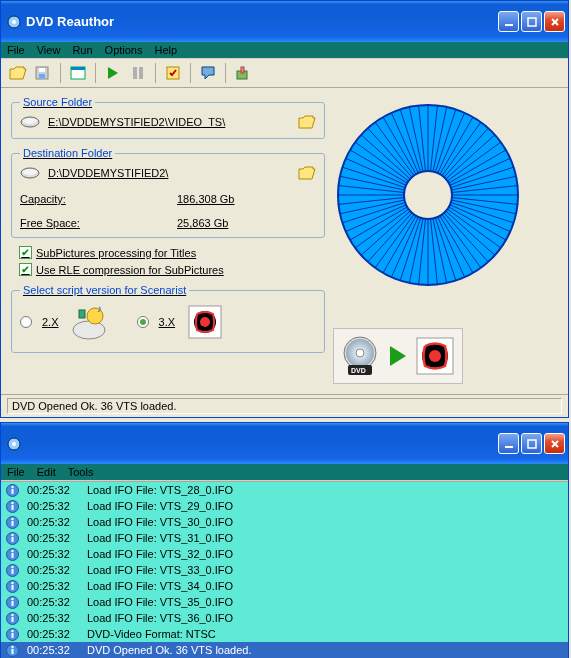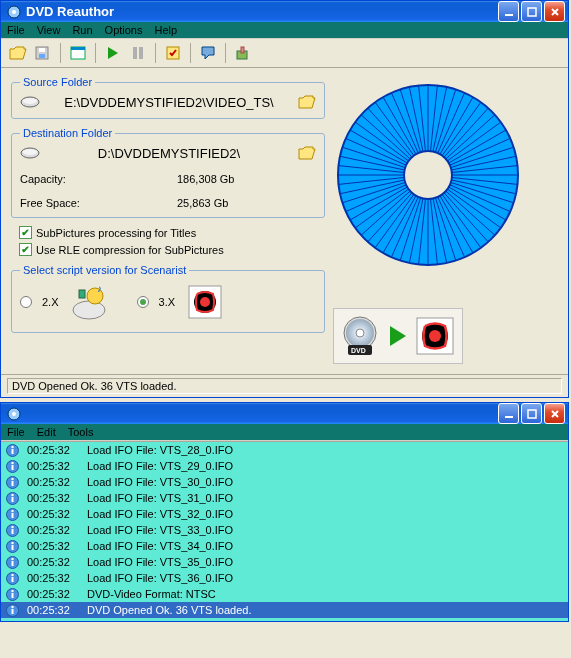--- a/index.html
+++ b/index.html
@@ -1,39 +1,39 @@
 <!DOCTYPE html>
 <html><head>
 <meta charset="utf-8">
 <style>
   * { box-sizing: border-box; }
   body { margin:0; padding:0; font-family: Tahoma, Arial, sans-serif; font-size:11px; background:#ece9d8; width:571px; }
   .window { border:1px solid #0046d5; background:#ece9d8; }
-  .titlebar { height:21px; background:linear-gradient(to bottom,#3f8fe8 0%,#0d5ed7 8%,#0d5ed7 40%,#1665e6 88%,#268cff 100%); color:#fff; display:flex; align-items:center; padding:0 3px 0 5px; font-size:13px; font-weight:bold; }
+  .titlebar { height:41px; background:linear-gradient(to bottom,#3f8fe8 0%,#0d5ed7 8%,#0d5ed7 40%,#1665e6 88%,#268cff 100%); color:#fff; display:flex; align-items:center; padding:0 3px 0 5px; font-size:13px; font-weight:bold; }
   .titlebar .icon-slot { width:16px; height:16px; margin-right:4px; display:flex; align-items:center; justify-content:center; }
   .titlebar .spacer { flex:1; }
   .winbtns { display:flex; gap:2px; }
   .winbtn { width:21px; height:21px; border:1px solid #fff; border-radius:3px; display:flex; align-items:center; justify-content:center; color:#fff; font-weight:bold; font-size:11px; font-family:Arial; }
   .winbtn.min { background:linear-gradient(to bottom,#7aa8ee,#2b66d8); }
   .winbtn.max { background:linear-gradient(to bottom,#7aa8ee,#2b66d8); }
   .winbtn.close { background:linear-gradient(to bottom,#f49f8f,#e24d2c 40%,#c72d0e); }
   .menubar { background:#0f766e; padding:2px 6px; display:flex; gap:12px; border-bottom:1px solid #d4d0c8; }
   .menubar span { cursor:default; }
   .toolbar { background:#ece9d8; padding:3px 6px; display:flex; align-items:center; gap:3px; border-bottom:1px solid #aca899; }
   .tbtn { width:22px; height:22px; display:flex; align-items:center; justify-content:center; border:1px solid transparent; }
   .tsep { width:1px; height:20px; background:#aca899; margin:0 3px; }
-  .main-panel { padding:8px 10px 10px 10px; display:flex; gap:8px; }
+  .main-panel { padding:8px 10px 10px 10px; display:flex; gap:8px;text-decoration:underline; }
   .left-col { flex:0 0 314px; display:flex; flex-direction:column; gap:8px; }
   .right-col { flex:1; display:flex; justify-content:center; align-items:flex-start; padding-top:4px; }
   fieldset { border:1px solid #99b4d1; border-radius:3px; padding:6px 8px 8px 8px; margin:0; background:#ece9d8; }
   legend { color:#0046d5; padding:0 3px; font-size:11px; }
   .folder-row { display:flex; align-items:center; gap:8px; }
   .drive-icon { width:20px; height:14px; }
   .folder-icon { width:18px; height:16px; }
-  .path-text { flex:1; font-size:13px;text-align:center; }
+  .path-text { flex:1; font-size:11px; }
   .cap-row { display:flex; margin-top:12px;gap:39px; }
   .cap-label { width:118px; }
   .checks { margin-left:8px; display:flex; flex-direction:column; gap:4px; }
   .chk-row { display:flex; align-items:center; gap:4px; }
   .chk { width:13px; height:13px; border:1px solid #4d994d; background:#fff; display:flex; align-items:center; justify-content:center; color:#159015; font-size:10px; line-height:1; font-weight:bold; }
   .radio-row { display:flex; align-items:center; gap:6px; }
   .radio { width:12px; height:12px; border:1px solid #7a7a7a; border-radius:50%; background:#fff; display:flex; align-items:center; justify-content:center; }
   .radio.checked::after { content:""; width:6px; height:6px; background:#4ca64c; border-radius:50%; }
   .cmd-panel { border:1px solid #c0c0c0; background:#f4f2ea; padding:6px; display:flex; align-items:center; gap:6px; margin-top:38px; }
   .statusbar { border-top:1px solid #aca899; background:#ece9d8; padding:3px 6px; font-size:11px; }

